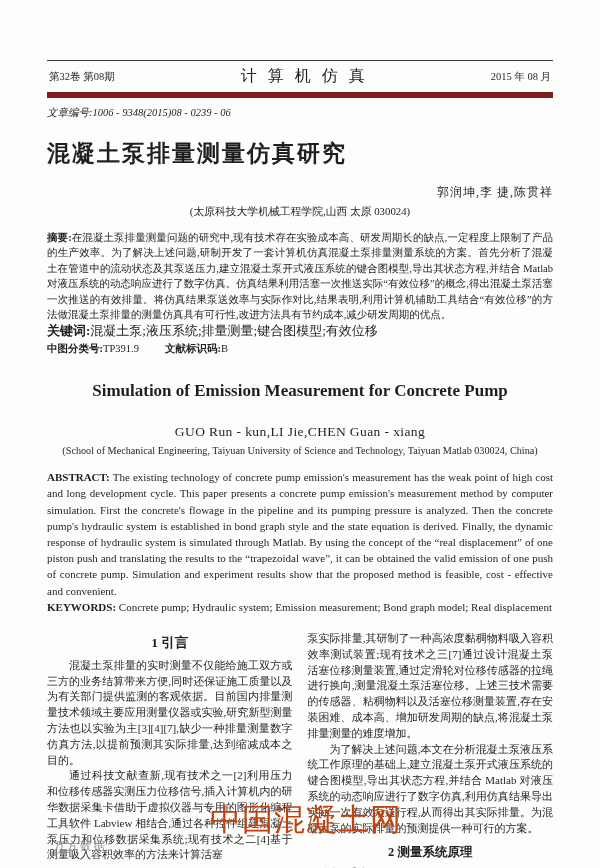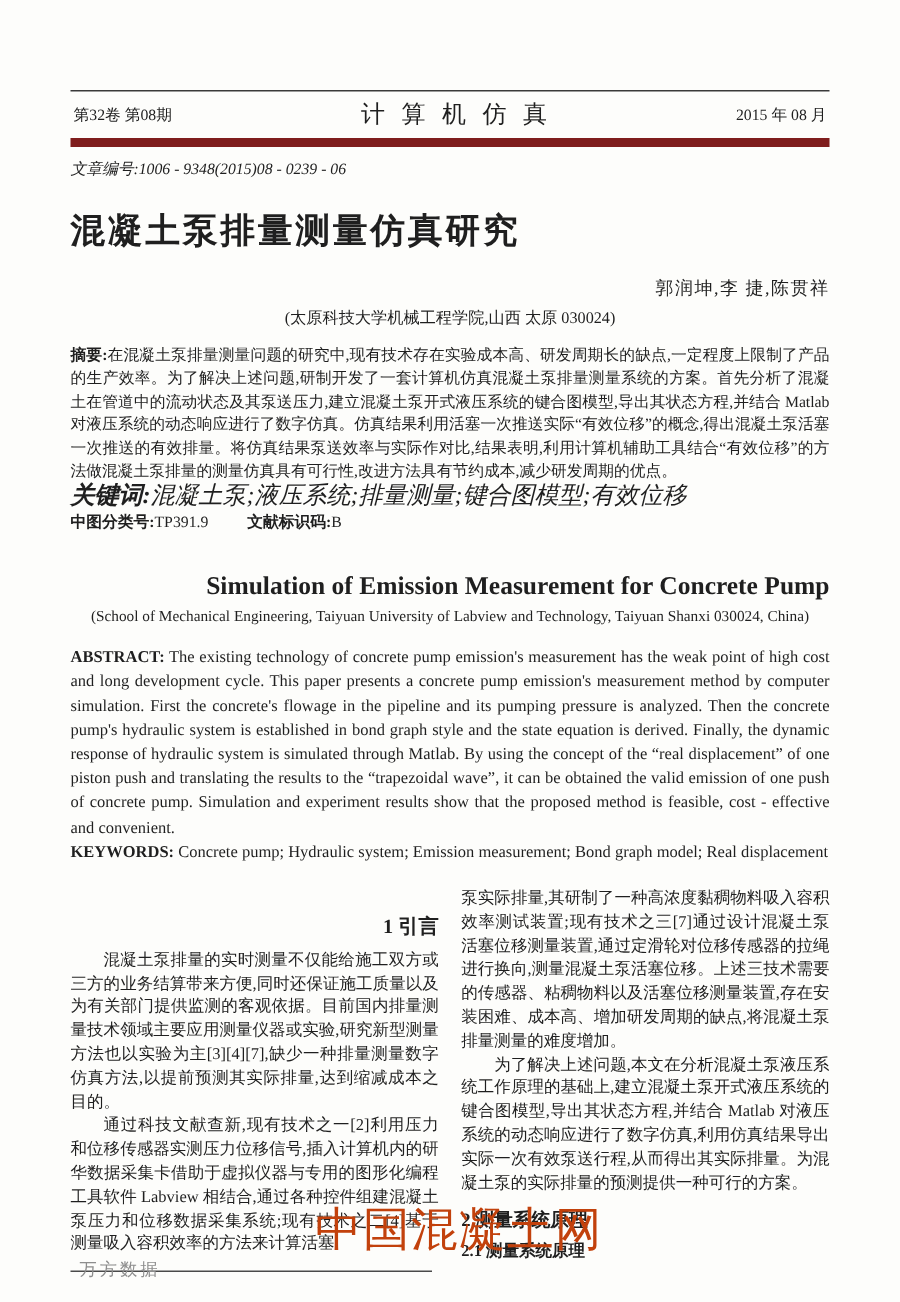--- a/index.html
+++ b/index.html
@@ -20,35 +20,35 @@
   }
   .jname{font-size:16px;letter-spacing:11px;padding-left:11px;white-space:nowrap;}
   .artno{font-size:10.5px;margin-top:8px;font-style:italic;}
 
   .title-cn{font-size:23px;font-weight:bold;letter-spacing:2px;margin-top:18px;}
   .authors-cn{text-align:right;font-size:12px;margin-top:15px;letter-spacing:1px;}
   .affil-cn{text-align:center;font-size:10.8px;margin-top:4px;}
 
   .abs-cn{font-size:10.5px;line-height:15.4px;text-align:justify;margin-top:11px;}
   .lbl{font-weight:bold;}
-  .kwline{font-size:16px;line-height:15.4px;margin-top:1px;font-style:italic;}
+  .kwline{font-size:13px;line-height:15.4px;margin-top:1px;}
   .clcline{font-size:10.5px;line-height:15.4px;margin-top:2px;}
   .clc-gap{display:inline-block;width:26px;}
 
-  .title-en{text-align:right;font-size:17px;font-weight:bold;margin-top:25px;}
+  .title-en{text-align:center;font-size:17px;font-weight:bold;margin-top:25px;}
   .authors-en{text-align:center;font-size:13.5px;margin-top:23px;letter-spacing:.4px;}
   .affil-en{text-align:center;font-size:10.2px;margin-top:5px;}
 
   .abs-en{font-size:11px;line-height:16.2px;text-align:justify;margin-top:13px;}
 
   
   .columns{display:flex;gap:15px;margin-top:14px;}
   .col{flex:1;min-width:0;font-size:11px;line-height:15.8px;text-align:justify;}
-  .sec-h1{font-size:13.5px;font-weight:bold;margin:18px 0 7px 0;text-align:right;}
-  .sec-h2{font-size:12.5px;font-weight:bold;margin:9px 0 5px 0;text-align:left;}
+  .sec-h1{font-size:13.5px;font-weight:bold;margin:4px 0 7px 0;text-align:center;}
+  .sec-h2{font-size:12.5px;font-weight:bold;margin:9px 0 5px 0;text-align:center;}
   .sec-h3{font-size:11px;font-weight:bold;margin:2px 0 3px 0;text-align:left;}
   .para{text-indent:2em;margin:0;}
 
   .fn-rule{border:none;border-top:1.2px solid #4a4a4a;margin:9px 0 0 0;width:98%;}
 
   .watermark{
     position:absolute;left:210px;top:799px;
     font-size:31px;color:#c2410c;letter-spacing:1px;
     font-family:"Liberation Sans","DejaVu Sans",sans-serif;
   }
@@ -76,21 +76,22 @@
     <span class="lbl">摘要:</span><span>在混凝土泵排量测量问题的研究中,现有技术存在实验成本高、研发周期长的缺点,一定程度上限制了产品的生产效率。为了解决上述问题,研制开发了一套计算机仿真混凝土泵排量测量系统的方案。首先分析了混凝土在管道中的流动状态及其泵送压力,建立混凝土泵开式液压系统的键合图模型,导出其状态方程,并结合 Matlab 对液压系统的动态响应进行了数字仿真。仿真结果利用活塞一次推送实际“有效位移”的概念,得出混凝土泵活塞一次推送的有效排量。将仿真结果泵送效率与实际作对比,结果表明,利用计算机辅助工具结合“有效位移”的方法做混凝土泵排量的测量仿真具有可行性,改进方法具有节约成本,减少研发周期的优点。</span>
   </p>
   <p class="kwline" style="margin:1px 0 0 0;">
     <span class="lbl">关键词:</span><span>混凝土泵;液压系统;排量测量;键合图模型;有效位移</span>
   </p>
   <p class="clcline" style="margin:2px 0 16px 0;">
     <span class="lbl">中图分类号:</span><span>TP391.9</span><span class="clc-gap"></span><span class="lbl">文献标识码:</span><span>B</span>
   </p>
 
   <h2 class="title-en" style="margin:25px 0 0 0;">Simulation of Emission Measurement for Concrete Pump</h2>
-  <div class="affil-en">(School of Mechanical Engineering, Taiyuan University of Labview and Technology, Taiyuan Shanxi 030024, China)</div>
+  <div class="authors-en">GUO Run - kun,LI Jie,CHEN Guan - xiang</div>
+  <div class="affil-en">(School of Mechanical Engineering, Taiyuan University of Science and Technology, Taiyuan Matlab 030024, China)</div>
 
   <p class="abs-en" style="margin-bottom:16px;">
     <span class="lbl">ABSTRACT:</span> <span>The existing technology of concrete pump emission's measurement has the weak point of high cost and long development cycle. This paper presents a concrete pump emission's measurement method by computer simulation. First the concrete's flowage in the pipeline and its pumping pressure is analyzed. Then the concrete pump's hydraulic system is established in bond graph style and the state equation is derived. Finally, the dynamic response of hydraulic system is simulated through Matlab. By using the concept of the “real displacement” of one piston push and translating the results to the “trapezoidal wave”, it can be obtained the valid emission of one push of concrete pump. Simulation and experiment results show that the proposed method is feasible, cost - effective and convenient.</span><br>
     <span class="lbl">KEYWORDS:</span> <span>Concrete pump; Hydraulic system; Emission measurement; Bond graph model; Real displacement</span>
   </p>
 
   <div class="columns">
 
     <div class="col">
       <h3 class="sec-h1">1  引言</h3>

